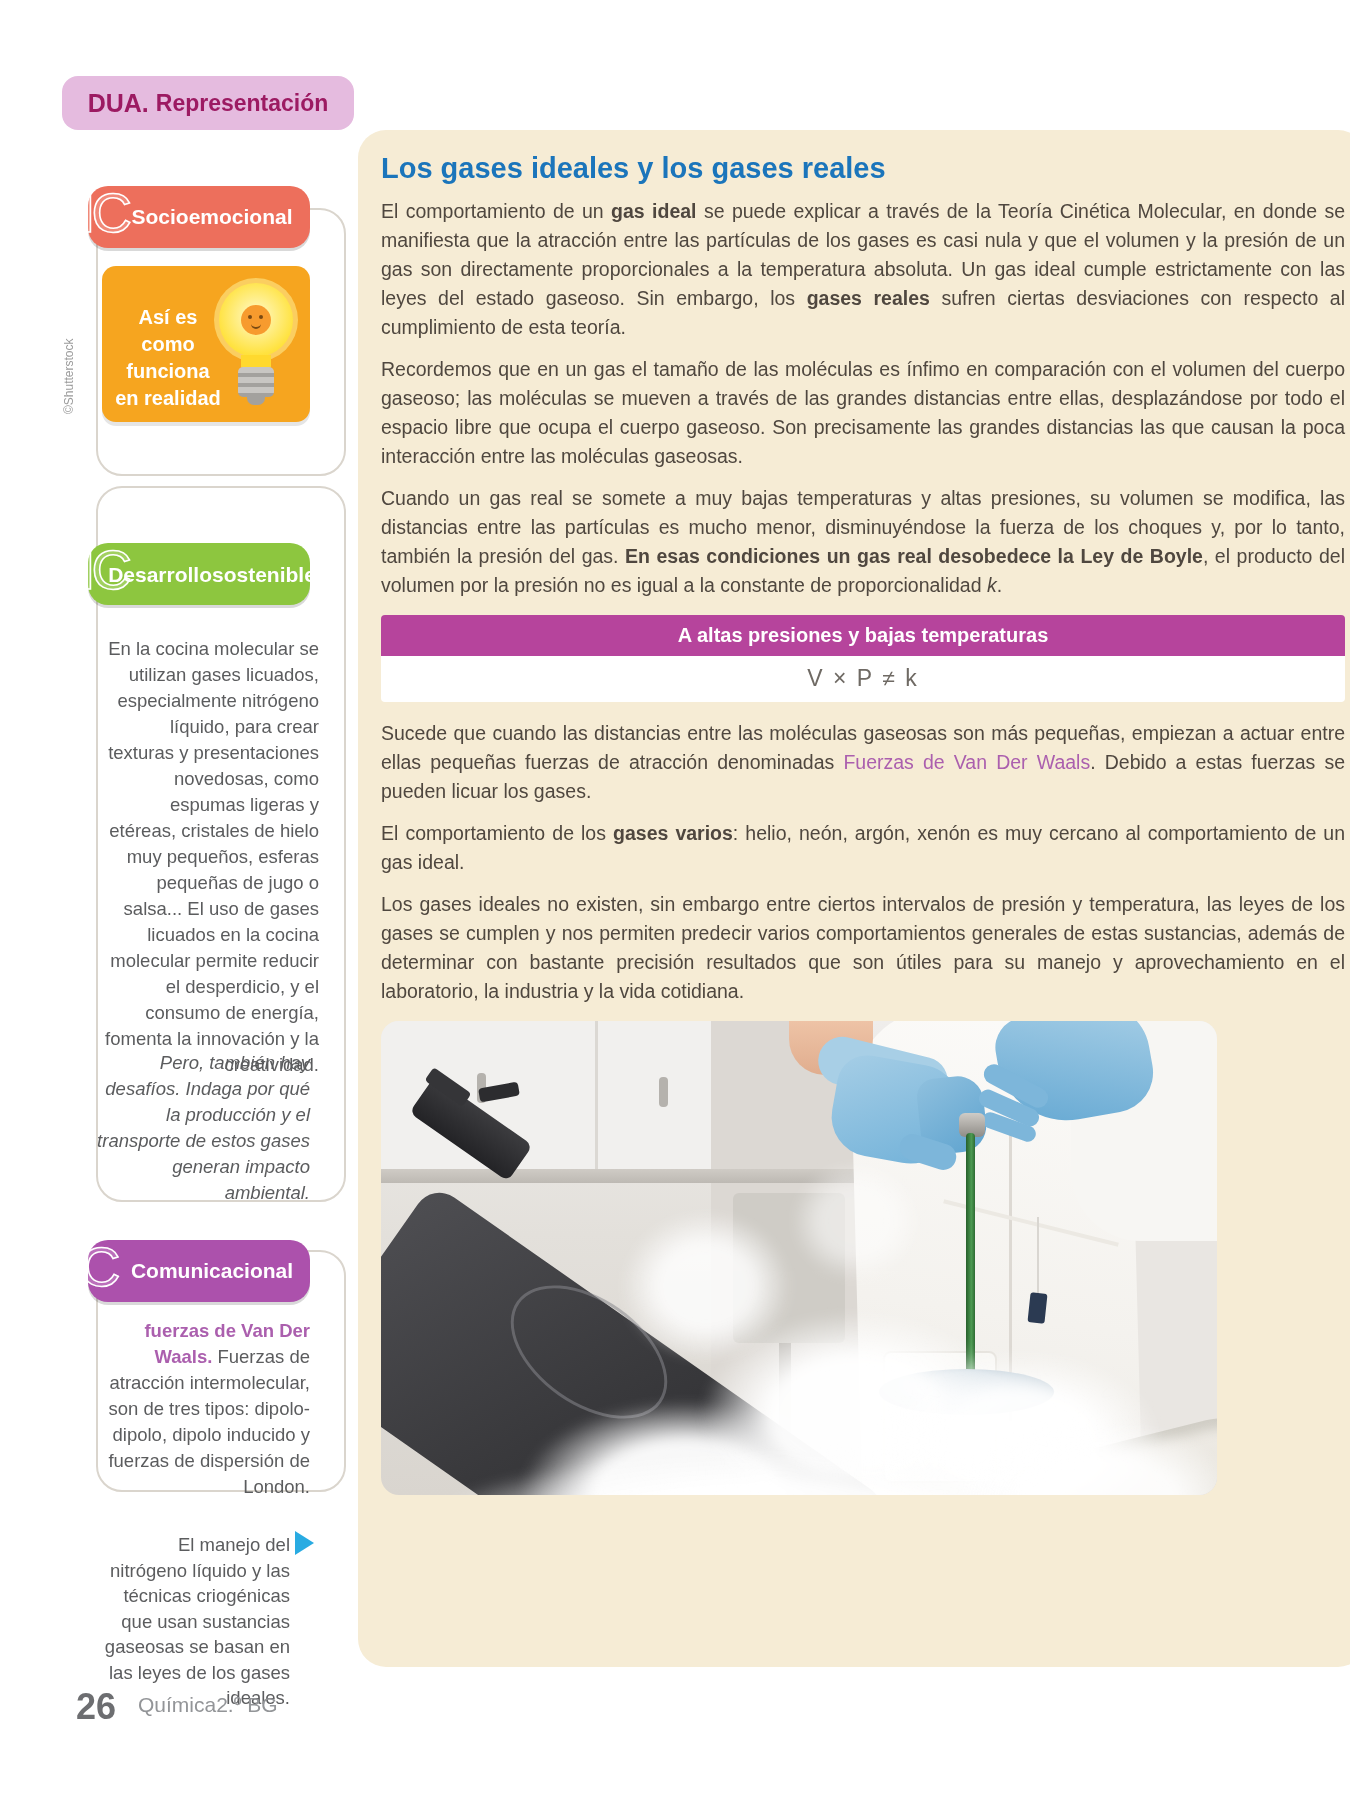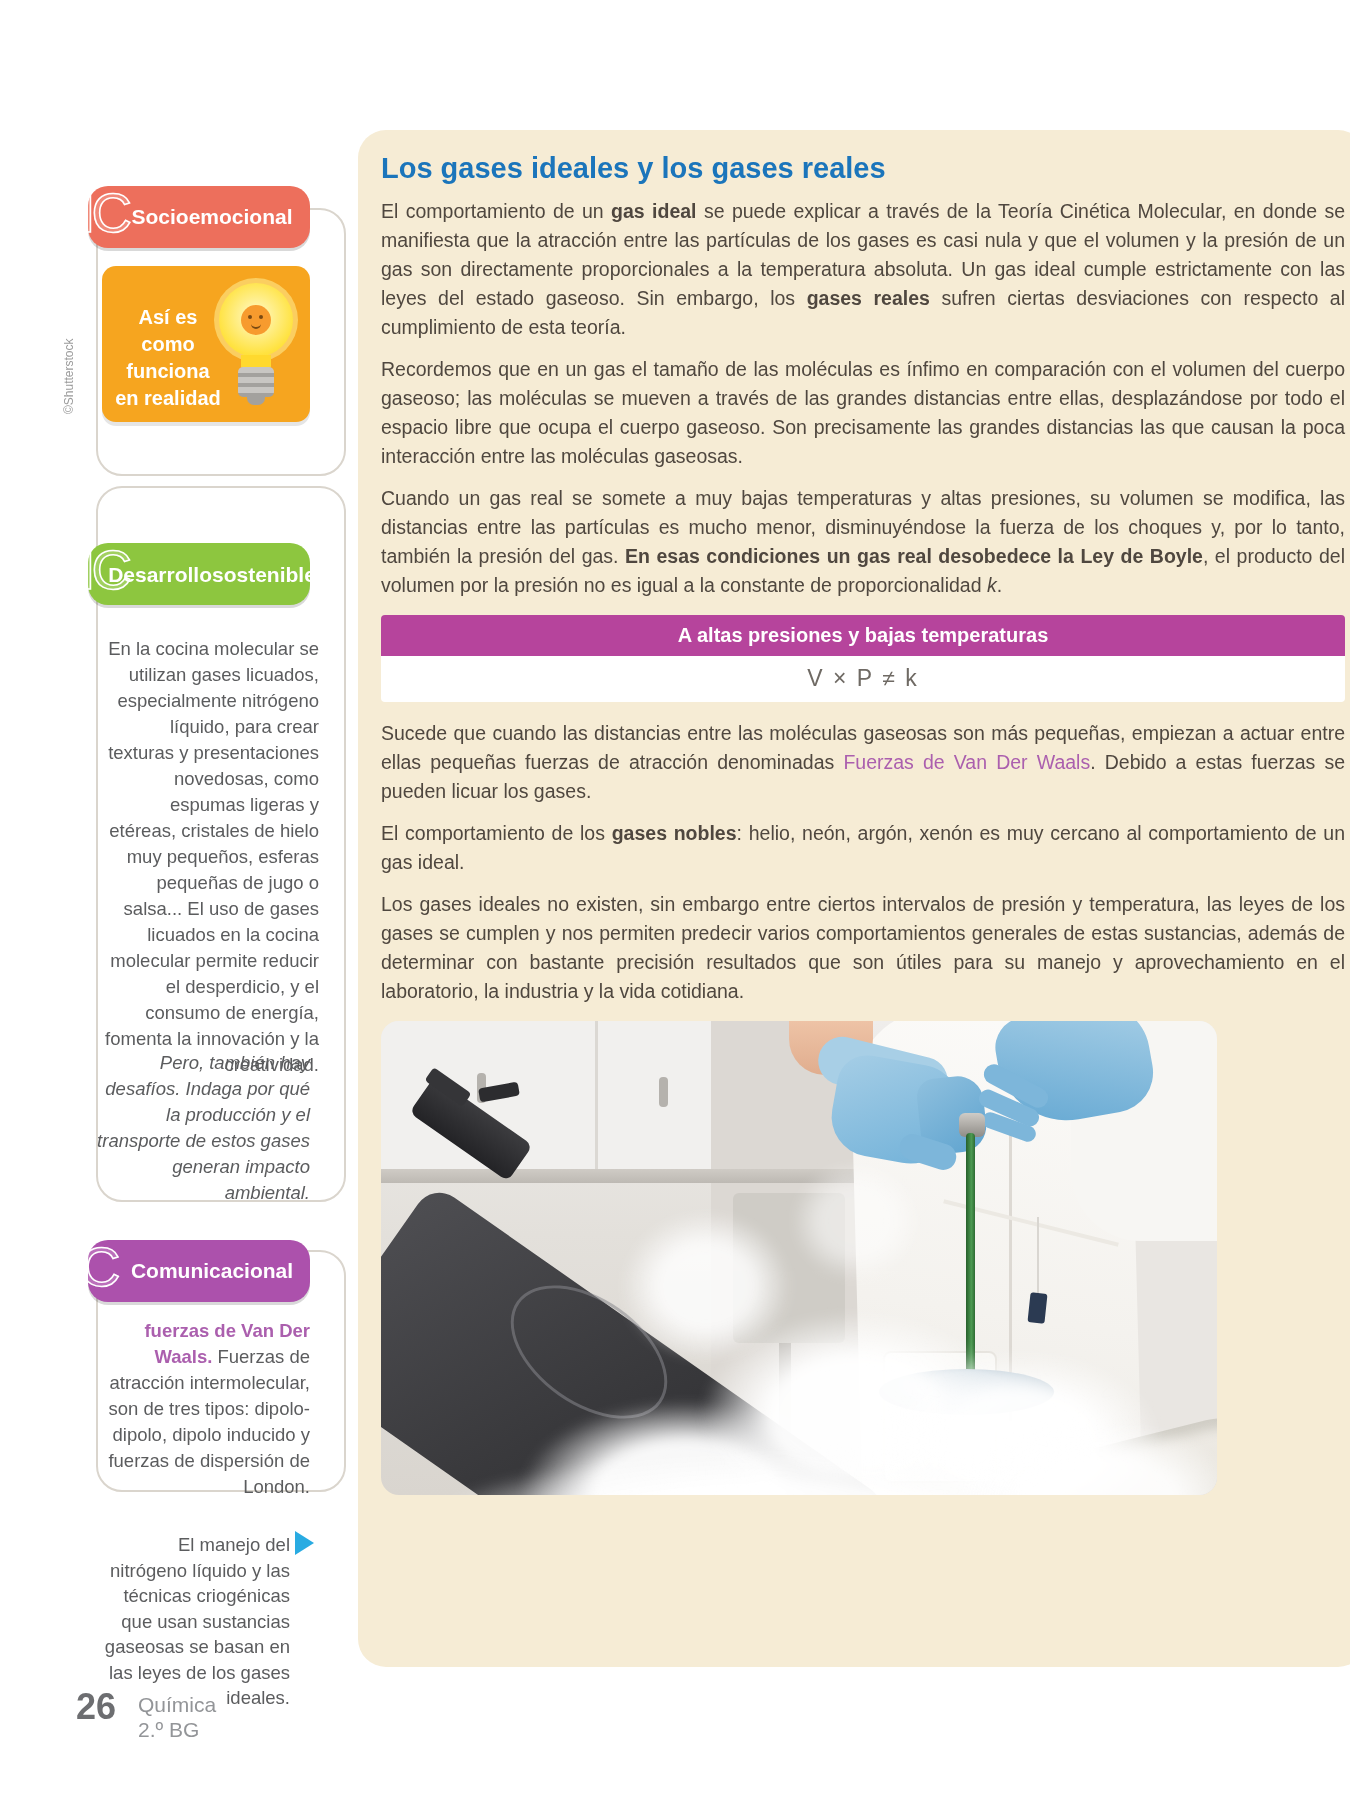--- a/index.html
+++ b/index.html
@@ -132,28 +132,32 @@
   .f1{left:140px;top:380px;width:330px;height:180px;}
   .f2{left:320px;top:290px;width:310px;height:210px;}
   .f3{left:240px;top:190px;width:170px;height:150px;opacity:.85;}
   .f4{left:500px;top:330px;width:280px;height:180px;}
   .f5{left:40px;top:430px;width:720px;height:150px;}
   .f6{left:410px;top:140px;width:130px;height:120px;opacity:.55;}
   .f7{left:580px;top:400px;width:280px;height:160px;opacity:.9;}
 
   
   .page-num{position:absolute;left:76px;top:1686px;font-size:36px;font-weight:bold;color:#6d6e71;}
-  .footer-book{position:absolute;left:138px;top:1692px;display:flex;flex-direction:column;
+  .footer-book{position:absolute;left:138px;top:1692px;display:flex;flex-direction:row;
                font-size:21px;line-height:25px;color:#939598;}
 </style>
 </head>
 <body>
 
 <div class="page">
 
+  <div class="dua-pill">
+    <span class="dua-label">DUA.</span>
+    <span class="dua-mode">Representación</span>
+  </div>
 
   <div class="credit credit-left">©Shutterstock</div>
   <div class="credit credit-right">©Shutterstock</div>
 
   <div class="bubble b1"></div>
   <div class="bubble b2"></div>
   <div class="bubble b3"></div>
 
   <div class="side-pill pill-socio">
     <span class="pill-logo">IC</span>
@@ -200,21 +204,21 @@
     <p class="para"><span>El comportamiento de un </span><span class="b">gas ideal</span><span> se puede explicar a través de la Teoría Cinética Molecular, en donde se manifiesta que la atracción entre las partículas de los gases es casi nula y que el volumen y la presión de un gas son directamente proporcionales a la temperatura absoluta. Un gas ideal cumple estrictamente con las leyes del estado gaseoso. Sin embargo, los </span><span class="b">gases reales</span><span> sufren ciertas desviaciones con respecto al cumplimiento de esta teoría.</span></p>
     <p class="para"><span>Recordemos que en un gas el tamaño de las moléculas es ínfimo en comparación con el volumen del cuerpo gaseoso; las moléculas se mueven a través de las grandes distancias entre ellas, desplazándose por todo el espacio libre que ocupa el cuerpo gaseoso. Son precisamente las grandes distancias las que causan la poca interacción entre las moléculas gaseosas.</span></p>
     <p class="para"><span>Cuando un gas real se somete a muy bajas temperaturas y altas presiones, su volumen se modifica, las distancias entre las partículas es mucho menor, disminuyéndose la fuerza de los choques y, por lo tanto, también la presión del gas. </span><span class="b">En esas condiciones un gas real desobedece la Ley de Boyle</span><span>, el producto del volumen por la presión no es igual a la constante de proporcionalidad </span><span class="i">k</span><span>.</span></p>
 
     <div class="banner">
       <div class="banner-head">A altas presiones y bajas temperaturas</div>
       <div class="banner-body">V × P ≠ k</div>
     </div>
 
     <p class="para"><span>Sucede que cuando las distancias entre las moléculas gaseosas son más pequeñas, empiezan a actuar entre ellas pequeñas fuerzas de atracción denominadas </span><span class="c-purple">Fuerzas de Van Der Waals</span><span>. Debido a estas fuerzas se pueden licuar los gases.</span></p>
-    <p class="para"><span>El comportamiento de los </span><span class="b">gases nobles</span><span>: helio, neón, argón, xenón es muy cercano al comportamiento de un gas ideal.</span></p>
+    <p class="para"><span>El comportamiento de los </span><span class="b">gases varios</span><span>: helio, neón, argón, xenón es muy cercano al comportamiento de un gas ideal.</span></p>
     <p class="para"><span>Los gases ideales no existen, sin embargo entre ciertos intervalos de presión y temperatura, las leyes de los gases se cumplen y nos permiten predecir varios comportamientos generales de estas sustancias, además de determinar con bastante precisión resultados que son útiles para su manejo y aprovechamiento en el laboratorio, la industria y la vida cotidiana.</span></p>
 
     <div class="photo">
       <div class="ph-midwall"></div>
       <div class="ph-cabinet"></div>
       <div class="ph-cabline"></div>
       <div class="ph-h1"></div>
       <div class="ph-h2"></div>
       <div class="ph-counter"></div>
       <div class="ph-sink"></div>

